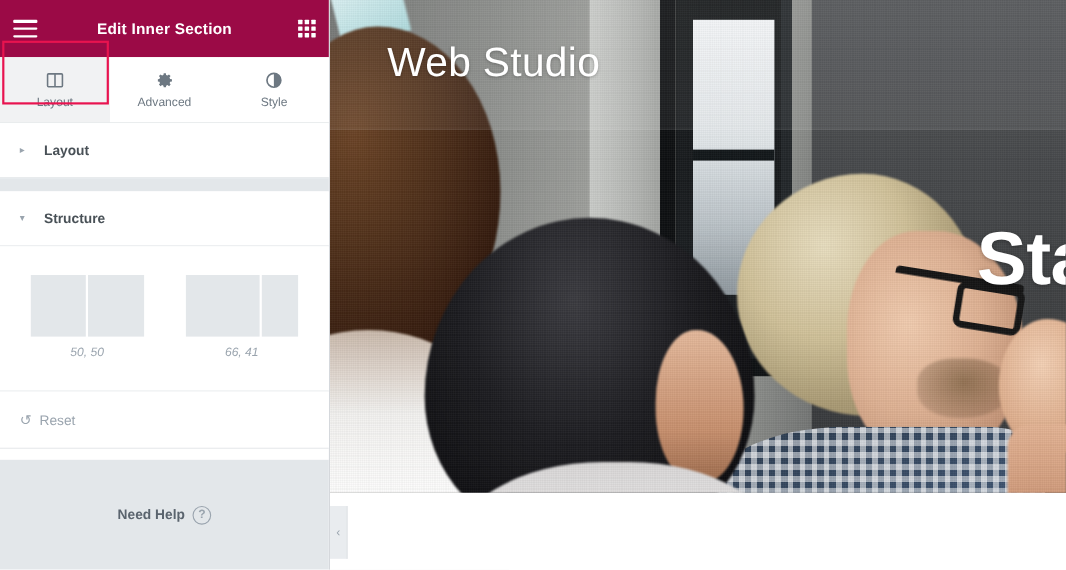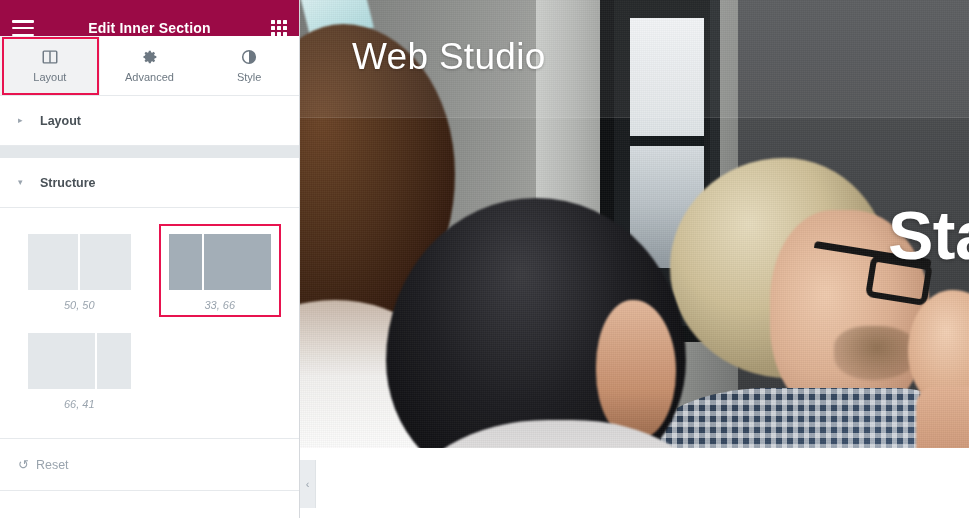--- a/index.html
+++ b/index.html
@@ -16,23 +16,23 @@
     position: absolute; left: 0; top: 0;
     width: 300px; height: 518px;
     background: #ffffff;
     border-right: 1px solid #d5d8dc;
     overflow: hidden;
   }
 
   
   #panel-header {
     position: relative;
-    height: 36px;
+    height: 52px;
     background: #9b0a46;
-    display: flex; align-items: flex-end;
+    display: flex; align-items: center;
     padding: 0 12px;
   }
   #panel-header .hamburger {
     width: 22px; height: 16px;
     display: flex; flex-direction: column; justify-content: space-between;
     cursor: pointer;
   }
   #panel-header .hamburger i { display:block; height: 2.5px; background: #fff; border-radius: 1px; }
   #panel-title {
     flex: 1; text-align: center;
@@ -392,44 +392,41 @@
       <div class="preset-grid">
 
         <div class="preset">
           <div class="preset-bars">
             <span style="flex:50"></span>
             <span style="flex:50"></span>
           </div>
           <div class="preset-label">50, 50</div>
         </div>
 
-        <div class="preset active selected-box">
-          <div class="preset-bars">
-            <span style="flex:33"></span>
-            <span style="flex:66"></span>
-          </div>
-          <div class="preset-label">33, 66</div>
-        </div>
 
         <div class="preset">
           <div class="preset-bars">
             <span style="flex:66"></span>
             <span style="flex:33"></span>
           </div>
           <div class="preset-label">66, 41</div>
         </div>
 
       </div>
     </div>
 
     <div id="reset-row">
       <span class="reset-ico">↺</span>
       <span class="reset-label">Reset</span>
     </div>
 
+    <div id="panel-footer">
+      <span class="need-help-label">Need Help</span>
+      <span class="qmark">?</span>
+    </div>
 
   </div>
 
   <div id="canvas">
 
     <div id="hero">
       <div id="hero-photo">
         <div class="wall"></div>
         <div class="wall-right"></div>
         <div class="pillar"></div>

